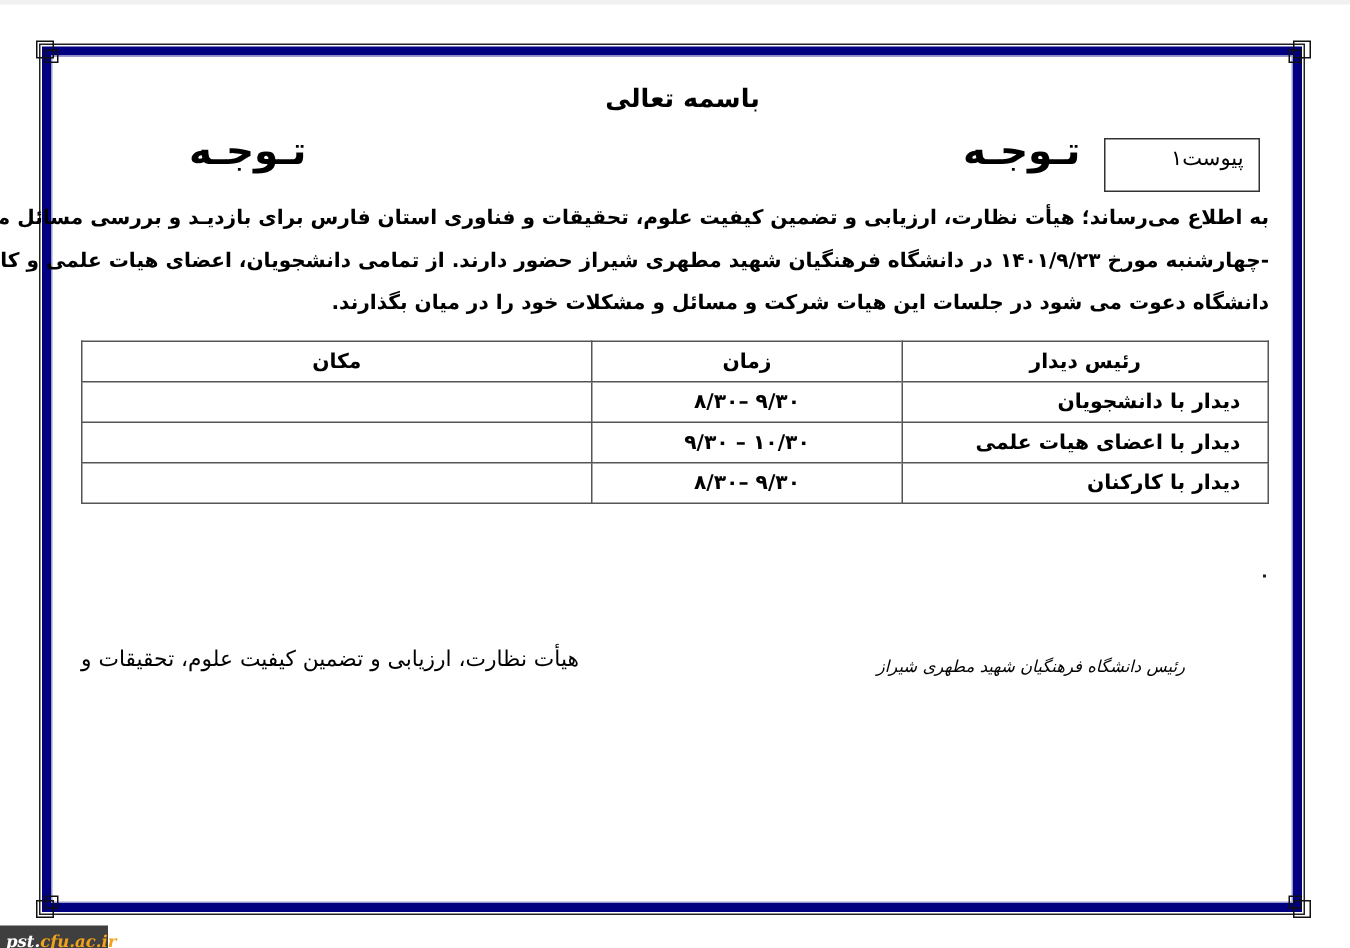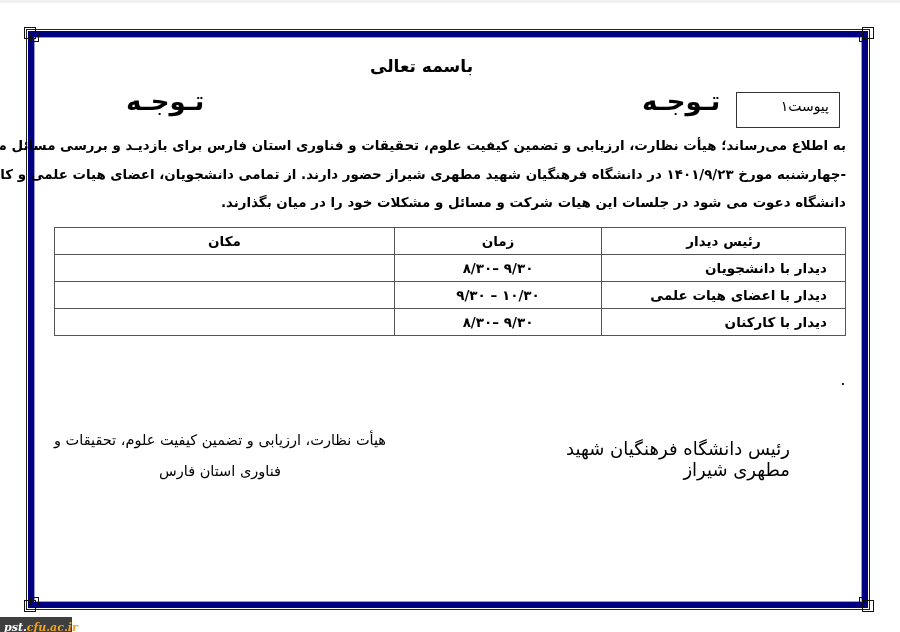--- a/index.html
+++ b/index.html
@@ -4,36 +4,36 @@
 <style>
   html, body { margin:0; padding:0; }
   body { width:900px; height:632px; background:#ffffff; position:relative; overflow:hidden; font-family:"DejaVu Sans", sans-serif; color:#000; }
   .topstrip { position:absolute; left:0; top:0; width:900px; height:3px; background:#f1f1f1; }
   .frame-outer { position:absolute; left:26px; top:29px; width:844px; height:581px; border:1px solid #222; box-sizing:border-box; }
   .frame-blue { position:absolute; left:28px; top:31px; width:840px; height:577px; border:6px solid #000080; box-sizing:border-box; }
   .frame-inner { position:absolute; left:34px; top:37px; width:828px; height:565px; border:1px solid #9a9acf; box-sizing:border-box; }
   .corner { position:absolute; width:10px; height:10px; border:1px solid #111; background:transparent; }
   .corner2 { position:absolute; width:7px; height:7px; border:1px solid #111; }
   .attach { position:absolute; left:736px; top:55px; width:104px; height:36px; border:1px solid #333; box-sizing:border-box; direction:rtl; font-size:14px; padding:5px 10px 0 0;margin-top:37px; }
-  .basmala { position:absolute; left:370px; top:56px; width:170px; text-align:left; font-weight:bold; font-size:17px; direction:rtl; }
+  .basmala { position:absolute; left:370px; top:56px; width:170px; text-align:center; font-weight:bold; font-size:17px; direction:rtl; }
   .tavajoh { position:absolute; font-weight:bold; font-size:26px; direction:rtl; top:86px; letter-spacing:2px; }
   .tav-right { left:642px; }
   .tav-left { left:126px; }
   .para { position:absolute; left:54px; top:132px; width:792px; direction:rtl; text-align:justify; font-weight:bold; font-size:13.4px; line-height:28.5px; }
   .para span { display:block; white-space:nowrap; text-align-last:justify; }
   .para span.last { text-align-last:right; }
   table.sched { position:absolute; left:54px; top:227px; width:792px; border-collapse:collapse; direction:rtl; font-size:13.5px; font-weight:bold; }
   table.sched td, table.sched th { border:1px solid #555; height:26px; padding:0 18px; }
   table.sched th { font-weight:bold; text-align:center; }
   table.sched td.subject { text-align:right; width:207px; }
   table.sched td.time { text-align:center; width:170px; direction:ltr; }
   table.sched td.place { width:auto; }
   .dot { position:absolute; left:842px; top:383px; width:2px; height:2px; background:#222; }
   .sig-left { position:absolute; left:50px; top:425px; width:340px; direction:rtl; text-align:center; font-size:14.5px; line-height:31px; }
-  .sig-right { position:absolute; left:520px; top:438px; width:270px; direction:rtl; text-align:right; font-size:18px; }
+  .sig-right { position:absolute; left:520px; top:438px; width:270px; direction:rtl; text-align:right; font-size:11px;font-style:italic; }
   .watermark { position:absolute; left:0; top:617px; width:72px; height:24px; background:#3f3f3f; color:#fff; font-family:"DejaVu Serif", serif; font-style:italic; font-weight:bold; font-size:11px; line-height:22px; padding-left:4px; box-sizing:border-box; }
   .watermark .accent { color:#f2a21b; }
 </style>
 </head>
 <body>
 
 <div class="topstrip"></div>
 
 <div class="frame-outer"></div>
 <div class="frame-blue"></div>
@@ -85,18 +85,17 @@
     <td class="time">۸/۳۰– ۹/۳۰</td>
     <td class="place"></td>
   </tr>
 </tbody>
   </table>
 
 <div class="dot"></div>
 
 <div class="sig-left">
   <div>هیأت نظارت، ارزیابی و تضمین کیفیت علوم، تحقیقات و</div>
-  <div>فناوری استان فارس</div>
 </div>
 
 <div class="sig-right">رئیس دانشگاه فرهنگیان شهید مطهری شیراز</div>
 
 <div class="watermark"><span>pst.</span><span class="accent">cfu.ac.ir</span></div>
 
 </body></html>

